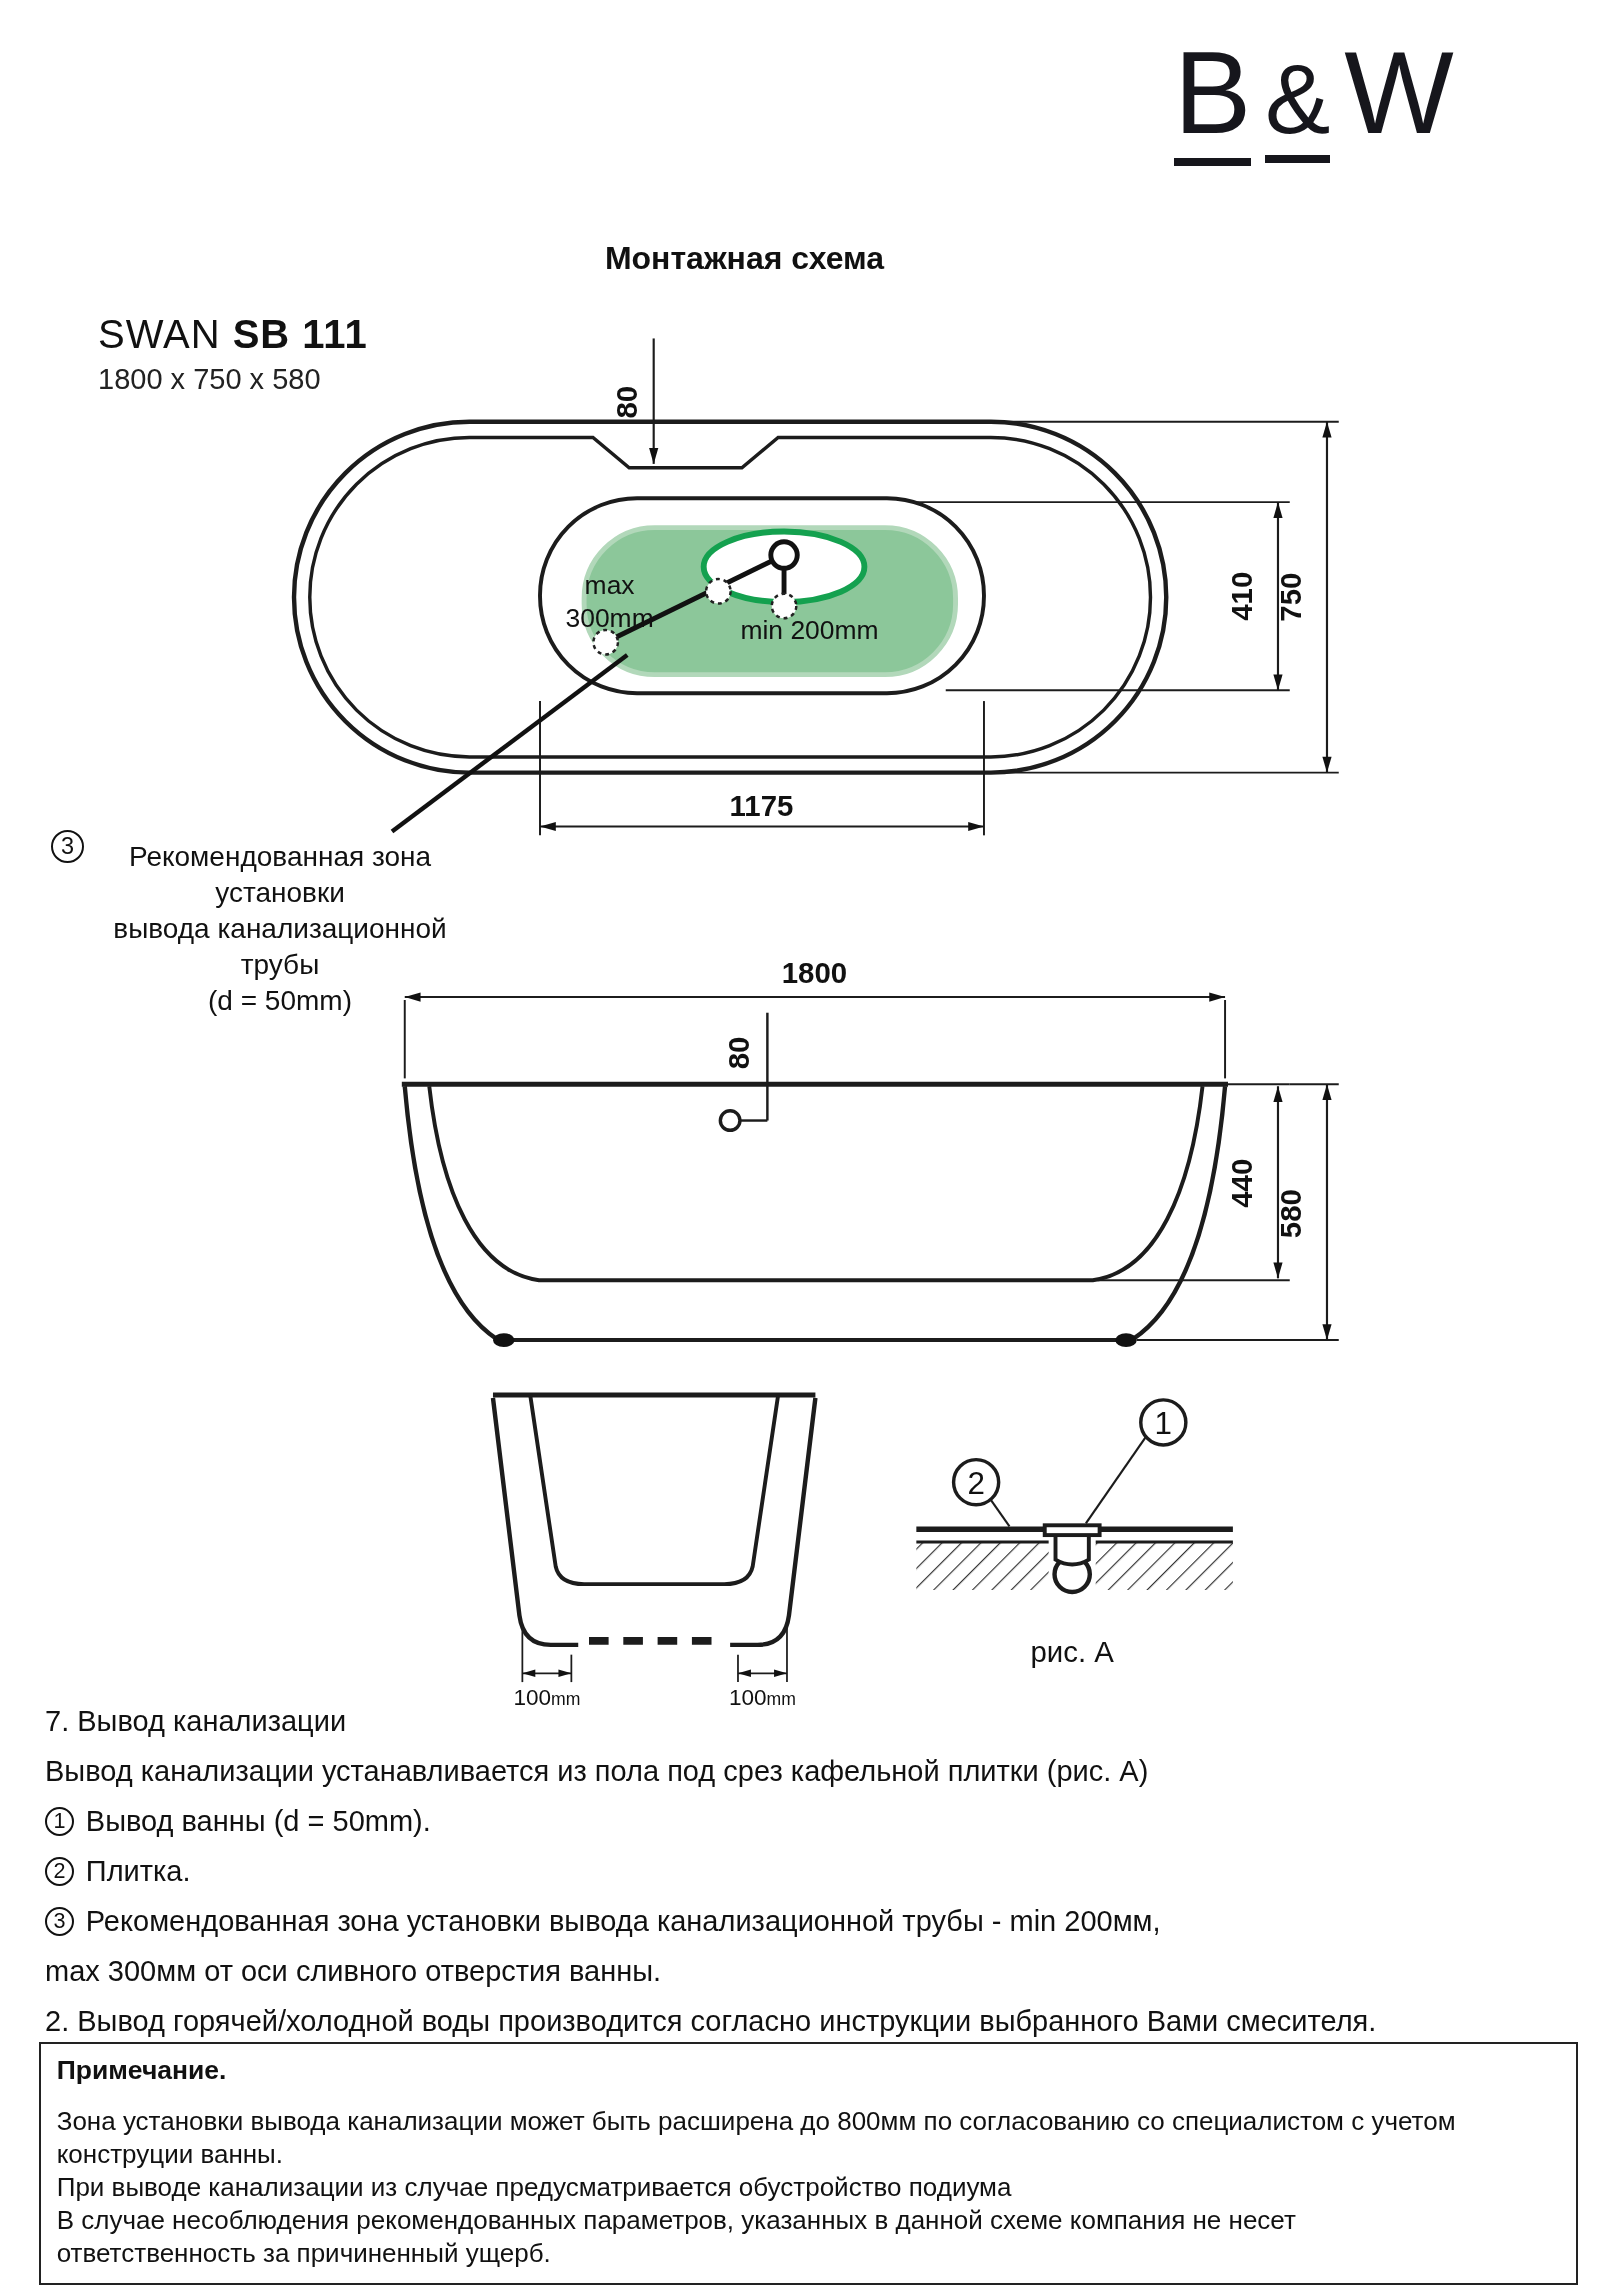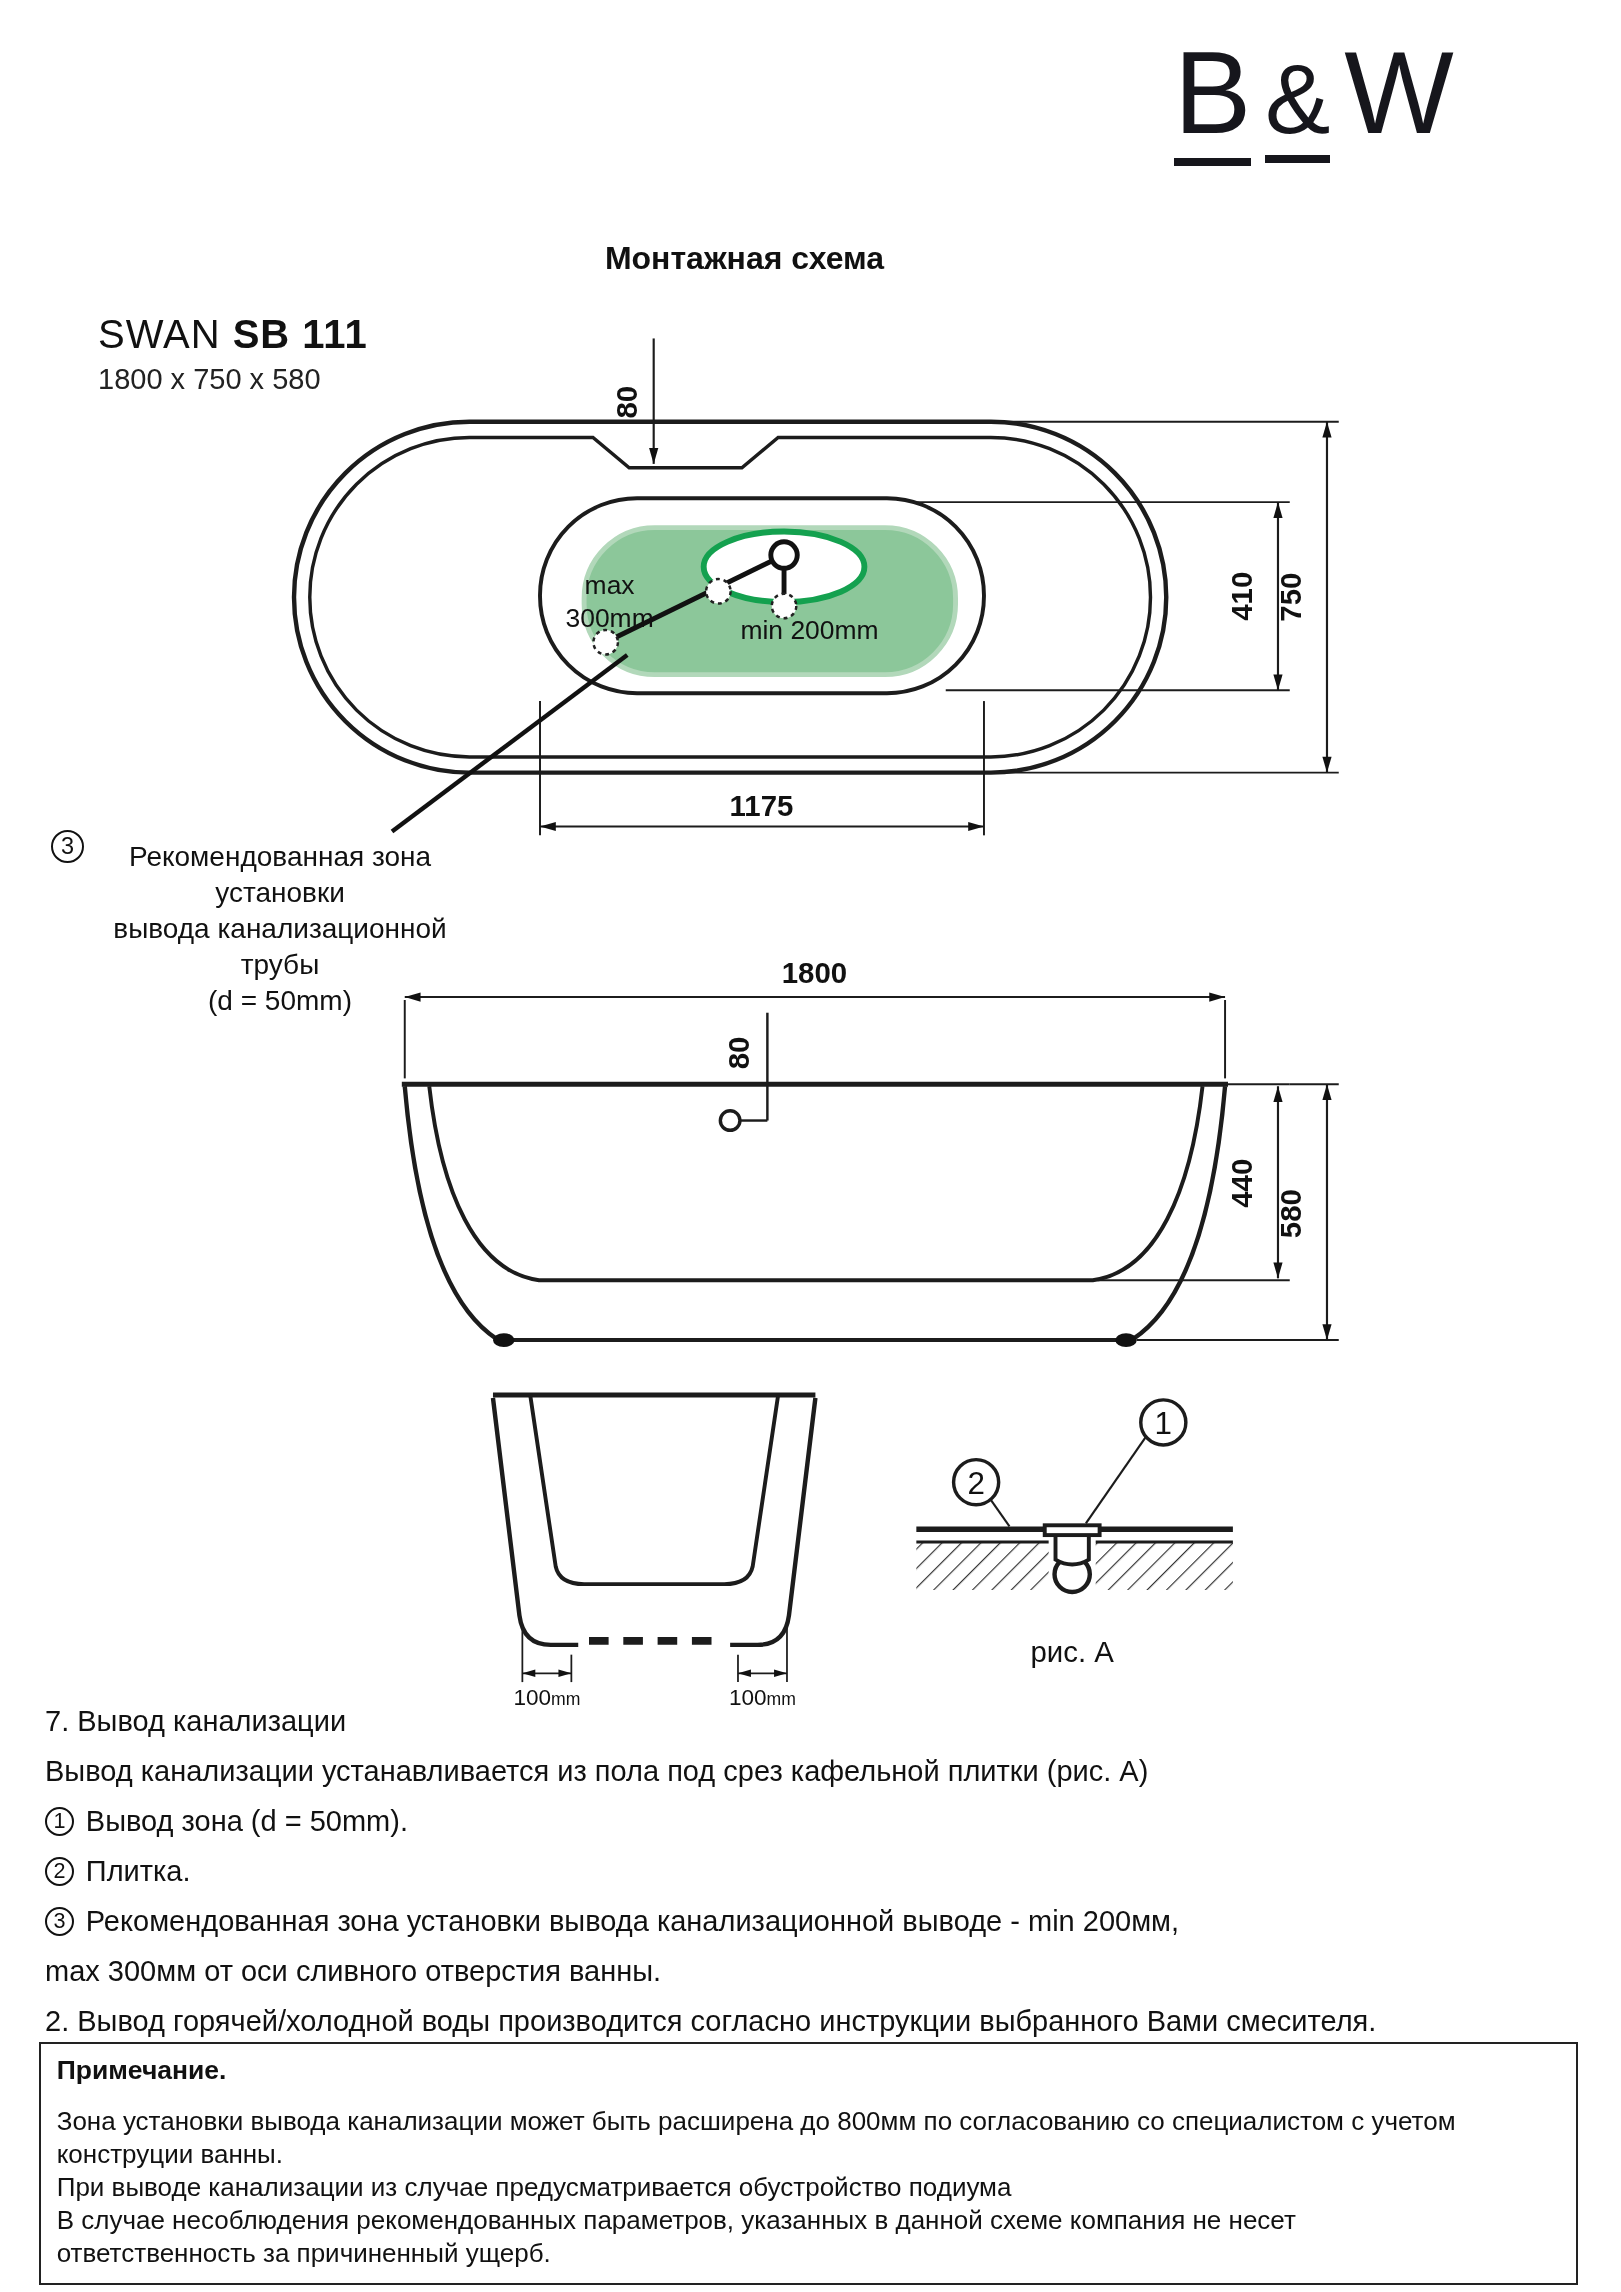--- a/index.html
+++ b/index.html
@@ -193,29 +193,29 @@
 
 <div class="list">
   <div class="row">
       <span>7. Вывод канализации</span>
     </div>
   <div class="row">
       <span>Вывод канализации устанавливается из пола под срез кафельной плитки (рис. А)</span>
     </div>
   <div class="row">
       <span class="badge inline">1</span>
-      <span>Вывод зона (d = 50mm).</span>
+      <span>Вывод ванны (d = 50mm).</span>
     </div>
   <div class="row">
       <span class="badge inline">2</span>
       <span>Плитка.</span>
     </div>
   <div class="row">
       <span class="badge inline">3</span>
-      <span>Рекомендованная зона установки вывода канализационной выводе - min 200мм,</span>
+      <span>Рекомендованная зона установки вывода канализационной трубы - min 200мм,</span>
     </div>
   <div class="row">
       <span>max 300мм от оси сливного отверстия ванны.</span>
     </div>
   <div class="row">
       <span>2. Вывод горячей/холодной воды производится согласно инструкции выбранного Вами смесителя.</span>
     </div>
 </div>
 
 <div class="notebox">

